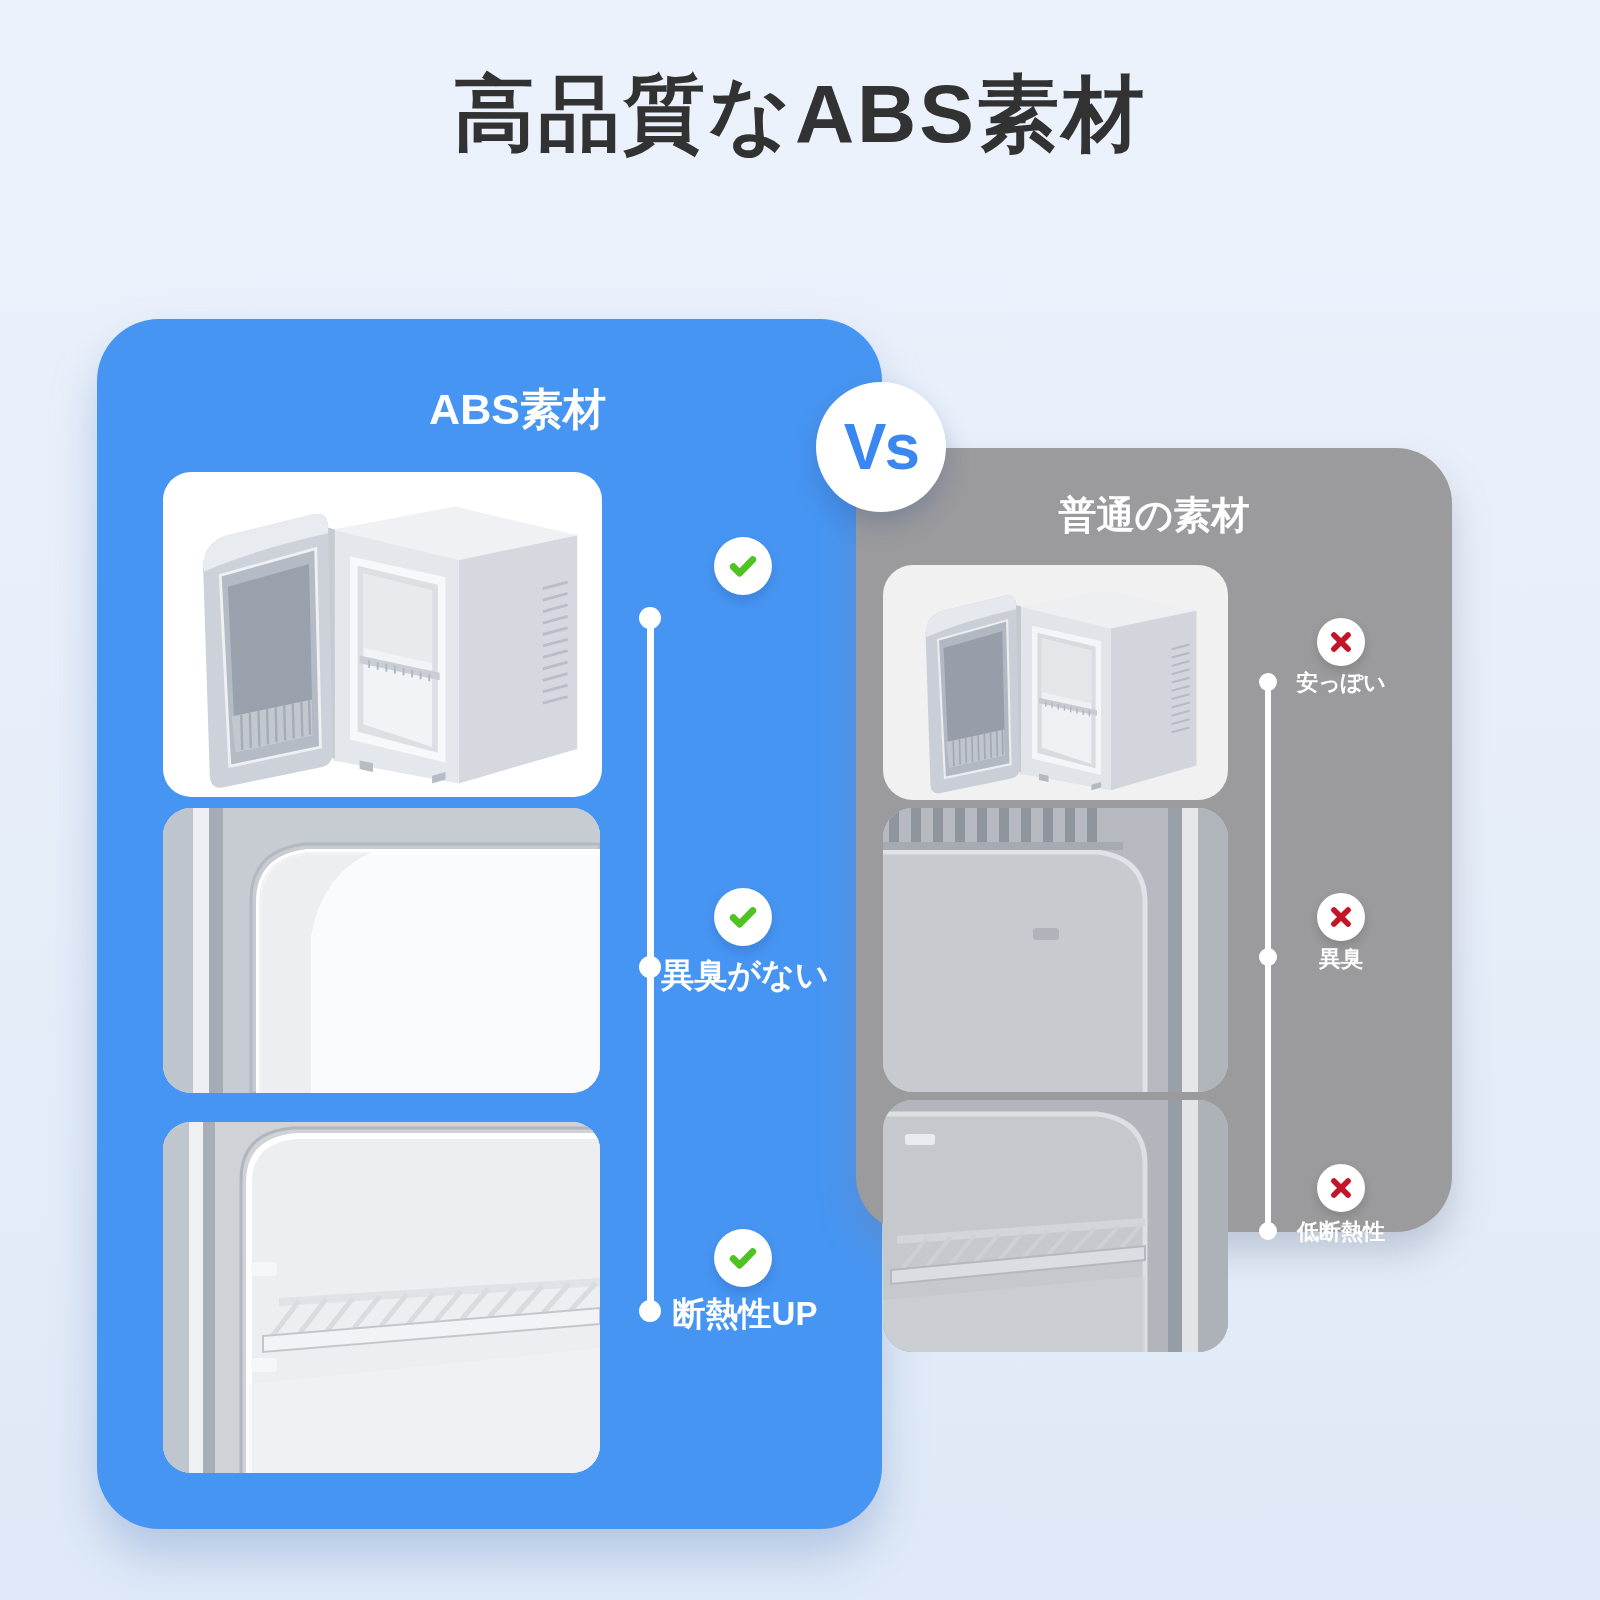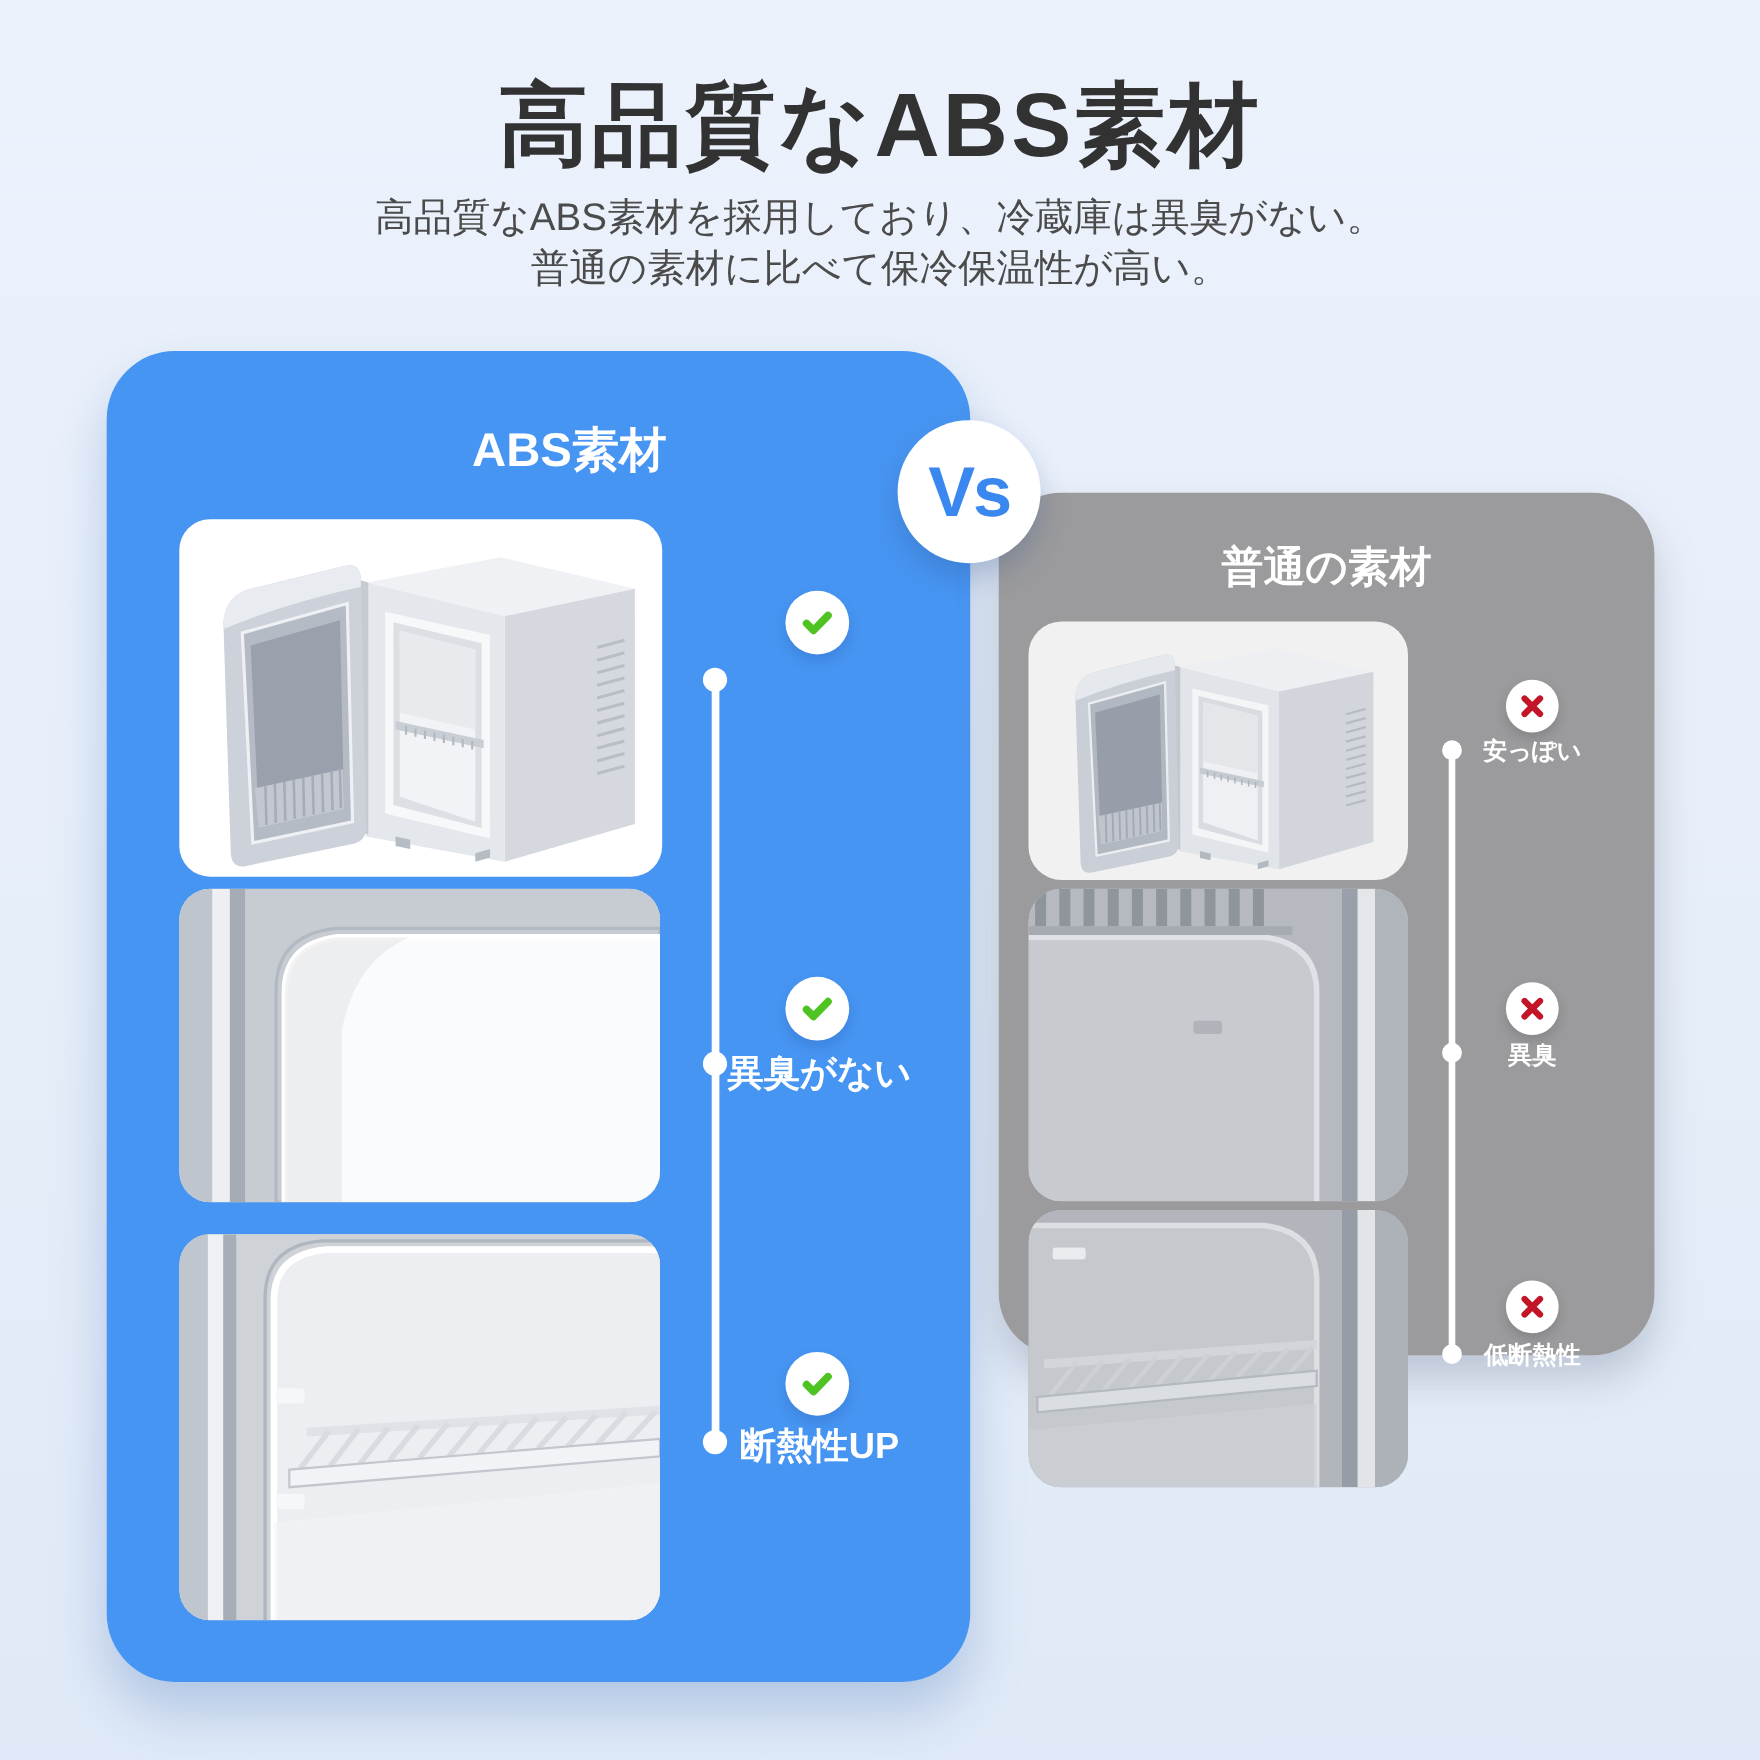--- a/index.html
+++ b/index.html
@@ -10,21 +10,21 @@
   
   .page-title{position:absolute;top:60px;left:0;width:1600px;text-align:center;
               font-size:82px;font-weight:900;color:#323232;letter-spacing:3px;}
   .page-sub{position:absolute;top:175px;left:0;width:1600px;text-align:center;
             font-size:35px;line-height:46px;color:#4b4b4b;}
 
   
   .panel{position:absolute;}
   .panel-abs{left:97px;top:319px;width:785px;height:1210px;border-radius:62px;
              background:#4795f2;box-shadow:0 26px 46px rgba(110,145,200,.40);}
-  .panel-normal{left:908px;top:448px;width:596px;height:784px;border-radius:56px;
+  .panel-normal{left:856px;top:448px;width:596px;height:784px;border-radius:56px;
                 background:#9b9b9d;box-shadow:0 20px 36px rgba(120,130,150,.35);}
   .panel-title{position:absolute;left:0;width:100%;text-align:center;color:#ffffff;font-weight:800;}
   .panel-abs .panel-title{top:62px;font-size:43px;padding-left:28px;}
   .panel-normal .panel-title{top:42px;font-size:38px;}
 
   
   .img-card{position:absolute;overflow:hidden;}
   .img-card svg{display:block;width:100%;height:100%;}
   .abs-img1{left:66px;top:153px;width:439px;height:325px;border-radius:28px;background:#ffffff;}
   .abs-img2{left:66px;top:489px;width:437px;height:285px;border-radius:28px;background:#d2d6db;}
@@ -65,24 +65,20 @@
             background:#ffffff;z-index:6;display:flex;align-items:center;justify-content:center;
             box-shadow:0 12px 24px rgba(40,70,130,.25);
             font-size:64px;font-weight:800;color:#3b87f0;letter-spacing:-2px;text-align:center;}
 </style>
 </head>
 <body>
 
 <div class="stage">
 
   <div class="page-title">高品質なABS素材</div>
-  <div class="page-sub">
-    <div>高品質なABS素材を採用しており、冷蔵庫は異臭がない。</div>
-    <div>普通の素材に比べて保冷保温性が高い。</div>
-  </div>
 
   <div class="panel panel-abs">
     <div class="panel-title">ABS素材</div>
 
     <div class="img-card abs-img1">
       <svg class="fit" viewBox="0 0 460 340">
         <polygon points="178,60 306,36 434,66 310,92" fill="#eff1f4"></polygon>
         <polygon points="310,92 434,66 434,290 310,326" fill="#d5d9df"></polygon>
         <g stroke="#b9bec6" stroke-width="3" fill="none">
           <path d="M398,122 L424,115 M398,134 L424,127 M398,146 L424,139 M398,158 L424,151 M398,170 L424,163 M398,182 L424,175 M398,194 L424,187 M398,206 L424,199 M398,218 L424,211 M398,230 L424,223 M398,242 L424,235"></path>

